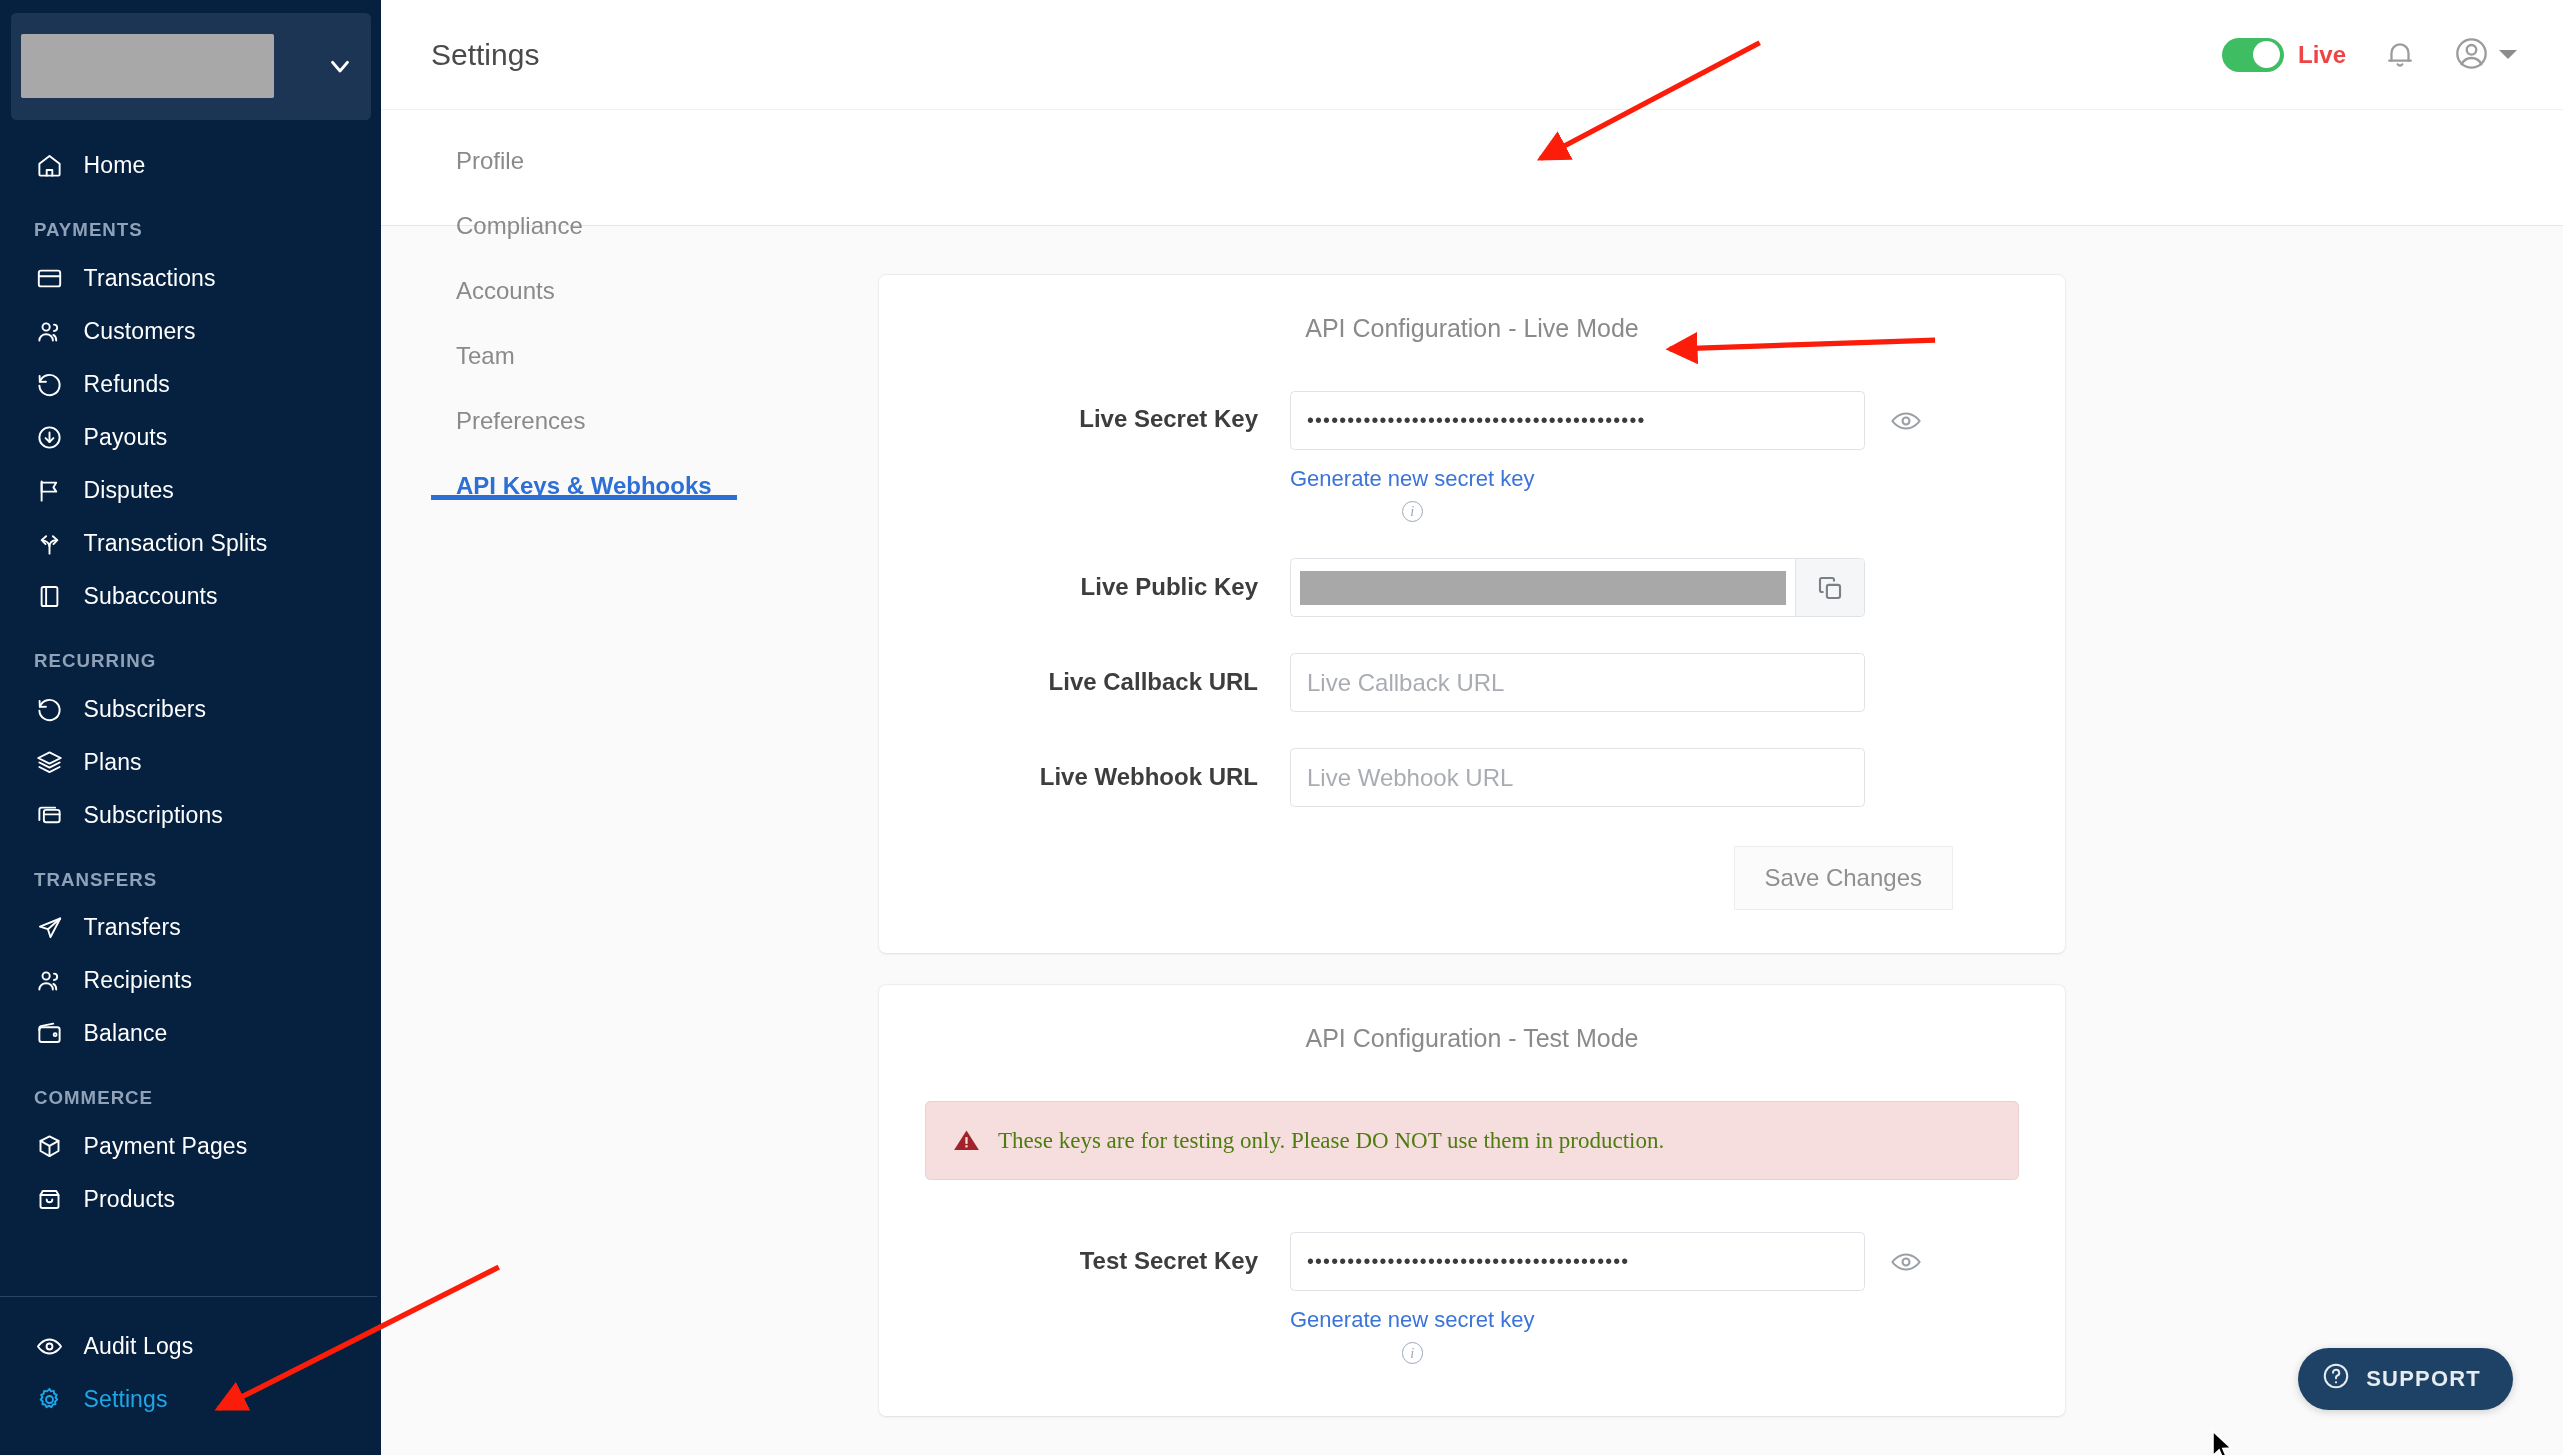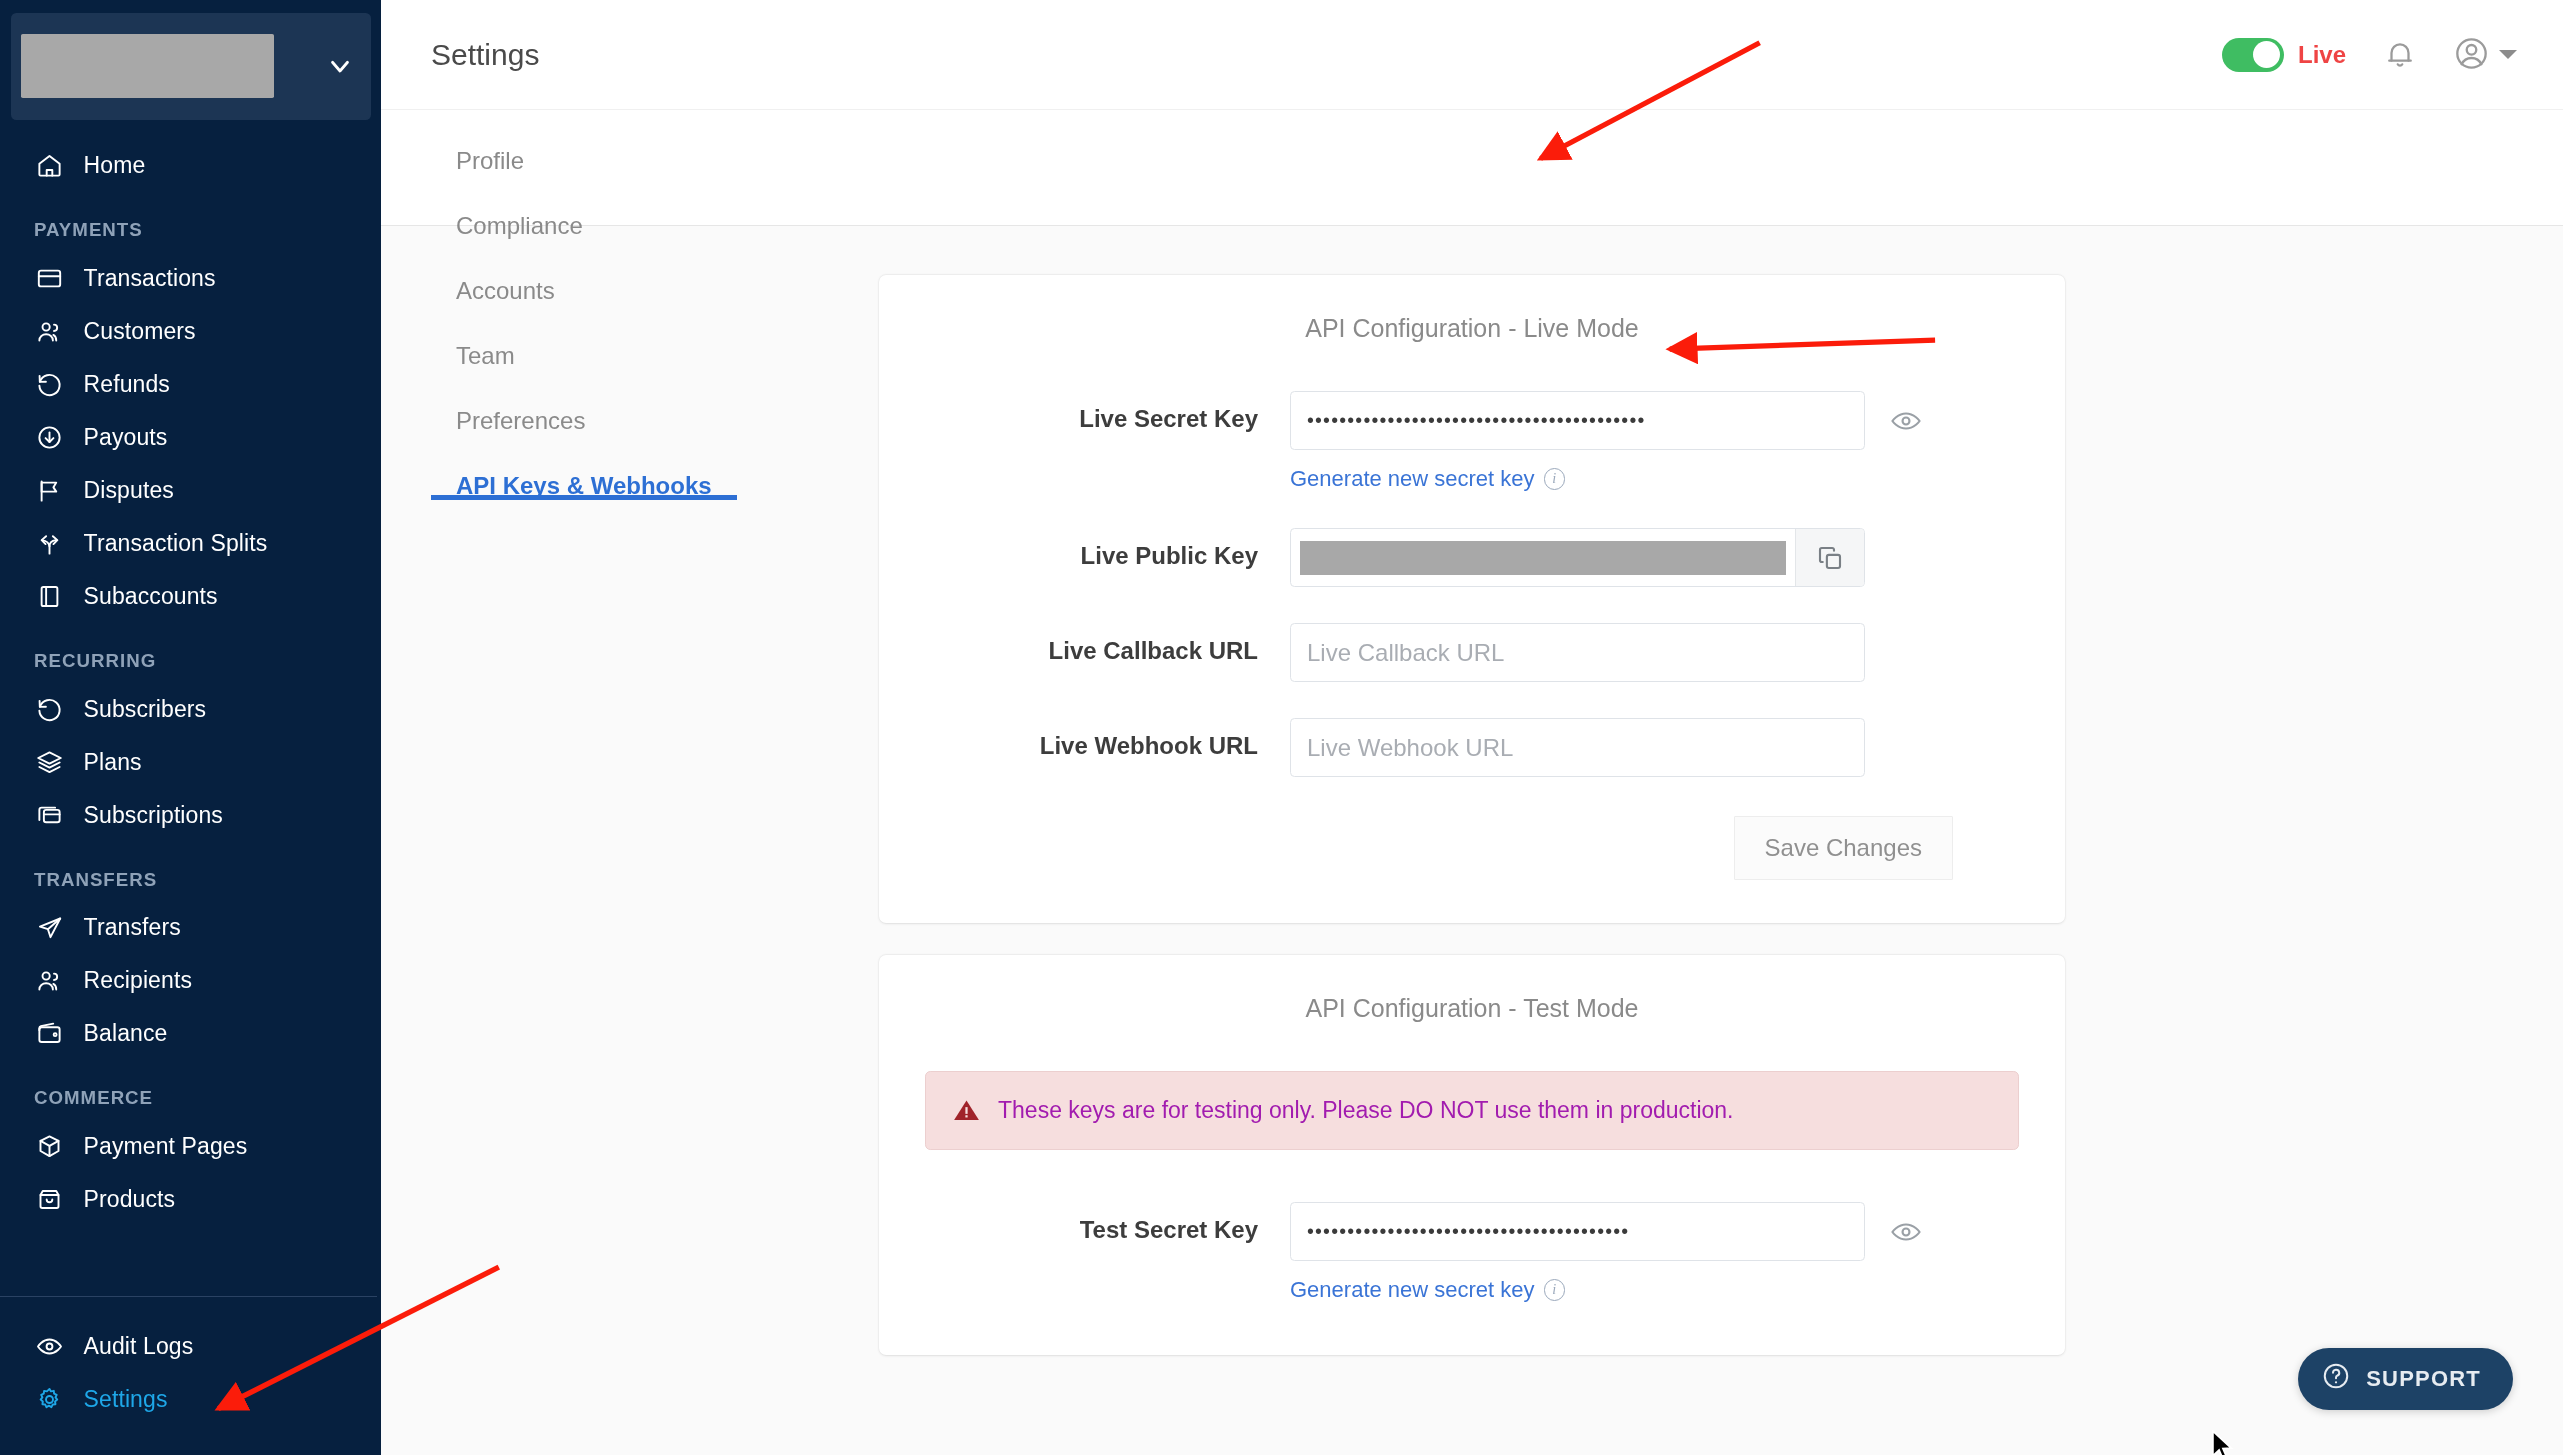--- a/index.html
+++ b/index.html
@@ -255,20 +255,21 @@
     display: flex; align-items: center; justify-content: center;
     color: #7a8086;
     cursor: pointer;
   }
   .gen-link {
     display: inline-flex; align-items: center; gap: 9px;
     margin: 16px 0 0 0;
     color: #3a74d6;
     font-size: 22px;
     cursor: pointer;
+    flex-direction: column;
   }
   .info-circle {
     width: 21.4px; height: 21.4px;
     border: 1.4px solid #9aa8bb;
     border-radius: 50%;
     color: #9aa8bb;
     font-size: 14.2px;
     display: flex; align-items: center; justify-content: center;
     font-style: italic;
     font-family: "Liberation Serif", serif;
@@ -286,21 +287,21 @@
     font-family: "Liberation Sans", sans-serif;
   }
   .alert {
     background: #f6dede;
     border: 0.9px solid #eccfcf;
     border-radius: 5.3px;
     padding: 25px 27px;
     display: flex; align-items: center; gap: 18px;
     margin-bottom: 52px;
   }
-  .alert-text { color: #a21caf; font-size: 23px; }
+  .alert-text { color: #4d7c0f; font-size: 23px; font-family: Liberation Serif, serif; }
   .alert svg { flex: 0 0 27px; }
 
   
   .support {
     position: absolute;
     right: 50px; bottom: 45px;
     height: 62px;
     background: #1d4266;
     border-radius: 31px;
     display: flex; align-items: center; gap: 15px;

